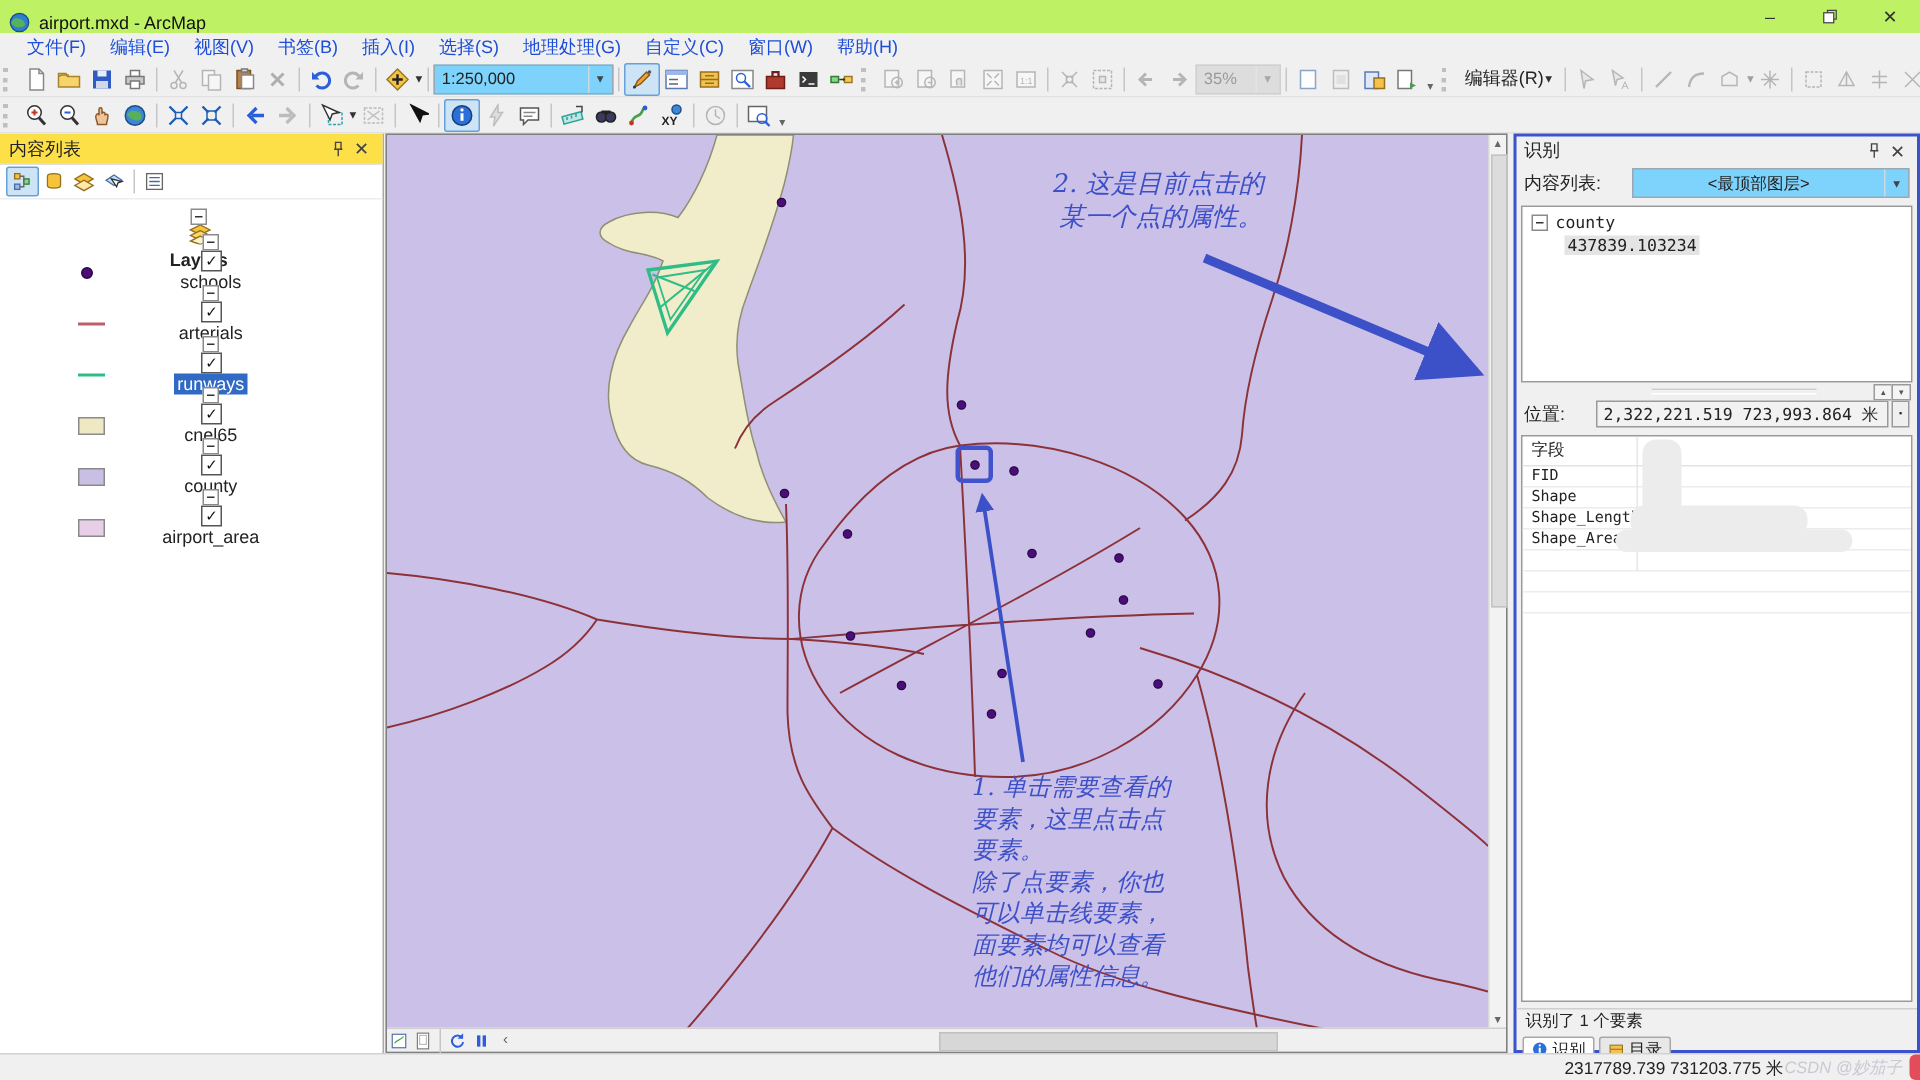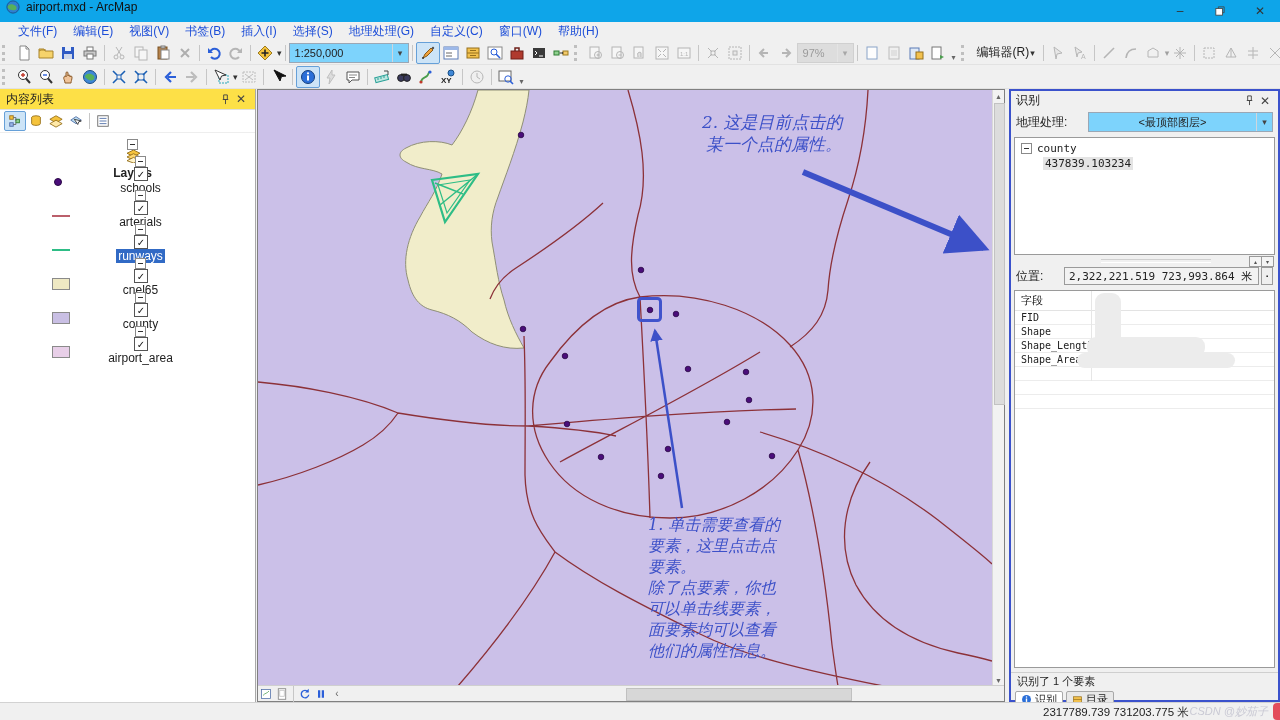--- a/index.html
+++ b/index.html
@@ -1,22 +1,22 @@
 <!DOCTYPE html>
 <html><head>
 <meta charset="utf-8">
 <style>
   html,body{margin:0;padding:0;background:#444;}
   #root{position:relative;width:1280px;height:720px;background:#f0f0f0;
         font-family:"Liberation Sans","DejaVu Sans",sans-serif;font-size:12px;color:#222;
         overflow:hidden;user-select:none;}
   .mono{font-family:"DejaVu Sans Mono",monospace;}
   
-  #titlebar{position:absolute;left:0;top:0;width:100%;height:22px;background:#0ea5e9;
-            display:flex;align-items:flex-start;border-bottom:1px solid #e3e3e3;}
+  #titlebar{position:absolute;left:0;top:0;width:100%;height:22px;background:#bef264;
+            display:flex;align-items:flex-end;border-bottom:1px solid #e3e3e3;}
   #titlebar .appicon{margin:0 6px 0 6px;display:flex;}
   #titlebar .title{font-size:12px;color:#111;}
   .wincontrols{position:absolute;right:0;top:0;height:22px;display:flex;}
   .winbtn{width:40px;height:22px;display:flex;align-items:center;justify-content:center;color:#333;font-size:12px;}
   
   #menubar{position:absolute;left:0;top:22px;width:100%;height:19px;background:#f0f0f0;
            display:flex;align-items:center;padding-left:10px;box-sizing:border-box;}
   .menuitem{padding:1px 8px;color:#1d4ed8;}
   
   .tbrow{position:absolute;left:0;width:100%;height:24px;background:#f0f0f0;display:flex;
@@ -331,21 +331,21 @@
         <svg viewBox="0 0 16 16">
           <path d="M12 8H5M8 4L4 8l4 4" fill="none" stroke="#666" stroke-width="2"></path>
         </svg>
       </span>
     <span class="ti dis">
         <svg viewBox="0 0 16 16">
           <path d="M4 8h7M8 4l4 4-4 4" fill="none" stroke="#666" stroke-width="2"></path>
         </svg>
       </span>
     <div class="combo dis" style="width:55px">
-      <span class="val">97%</span>
+      <span class="val">35%</span>
       <span class="drop">▾</span>
     </div>
     <span class="sep"></span>
     <span class="ti">
         <svg viewBox="0 0 16 16">
           <rect x="3" y="2" width="10" height="12" fill="#fdfdfd" stroke="#8aa4c8"></rect>
         </svg>
       </span>
     <span class="ti dis">
         <svg viewBox="0 0 16 16">
@@ -786,21 +786,21 @@
       <div id="id-header">
         <span class="t">识别</span>
         <span class="paneltool">
             <svg width="11" height="11" viewBox="0 0 12 12">
               <path d="M4 1h4v5H4zM3 6h6M6 6v5" fill="none" stroke="#444"></path>
             </svg>
           </span>
         <span class="paneltool">✕</span>
       </div>
       <div id="id-scope">
-        <span class="lbl">地理处理:</span>
+        <span class="lbl">内容列表:</span>
         <div class="combo">
           <span class="val">&lt;最顶部图层&gt;</span>
           <span class="drop">▾</span>
         </div>
       </div>
       <div id="id-tree" class="mono">
         <div class="node">
           <span class="expbox"></span>
           <span style="margin-left:5px">county</span>
         </div>

